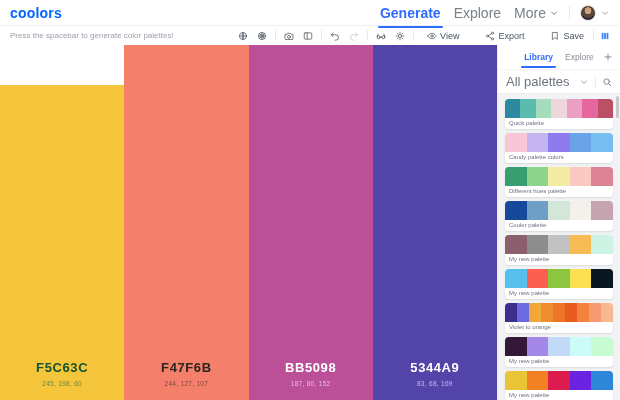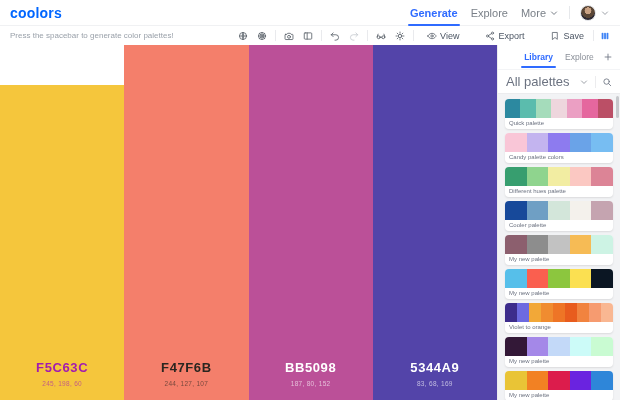--- a/index.html
+++ b/index.html
@@ -6,21 +6,21 @@
   html,body { width:620px; height:400px; overflow:hidden; }
   body { font-family:"Liberation Sans", sans-serif; background:#fff; }
   .app { display:flex; flex-direction:column; width:620px; height:400px; }
 
   
   .topbar { height:26px; display:flex; align-items:center; padding:0 10px;
             background:#fff; border-bottom:1px solid #f0f1f3; position:relative; z-index:5; }
   .logo { font-size:14px; font-weight:800; letter-spacing:.2px; cursor:pointer; }
   .topbar .spacer { flex:1; }
   .nav { display:flex; align-items:center; gap:13px; }
-  .nav-item { font-size:11px; color:#7a8088; cursor:pointer; position:relative;
+  .nav-item { font-size:14px; color:#7a8088; cursor:pointer; position:relative;
               display:flex; align-items:center; gap:3px; }
   .nav-item.active { color:#2f6bff; font-weight:bold; }
   .nav-item.active::after { content:""; position:absolute; left:-2px; right:-2px; bottom:-7px;
               height:2px; background:#2f6bff; border-radius:2px; }
   .hdr-divider { width:1px; height:13px; background:#e6e8eb; margin:0 10px; }
   .avatar { width:16px; height:16px; border-radius:50%; cursor:pointer;
             background: radial-gradient(circle at 50% 35%, #c9a183 0 30%, #5a4636 31% 60%, #2e2a33 61%);
             border:1px solid #e2e4e8; }
   .icon { display:inline-flex; align-items:center; justify-content:center; color:#5f6670; }
   .icon svg { display:block; }
@@ -209,21 +209,21 @@
         <svg width="10" height="10" viewBox="0 0 24 24" fill="currentColor" stroke="none" stroke-width="2" stroke-linecap="round" stroke-linejoin="round">
           <rect x="4" y="4" width="4.3" height="16" rx="2"></rect>
           <rect x="9.9" y="4" width="4.3" height="16" rx="2"></rect>
           <rect x="15.8" y="4" width="4.3" height="16" rx="2"></rect>
         </svg>
       </span>
   </div>
 
   <div class="main">
     <div class="canvas" id="canvas">
-        <div class="color-col" style="background: rgb(245, 198, 60); color: #a21caf; margin-top: 40px;">
+        <div class="color-col" style="background: rgb(245, 198, 60); color: #14532d; margin-top: 40px;">
           <div class="hex">F5C63C</div>
           <div class="rgb">245, 198, 60</div>
         </div>
         <div class="color-col" style="background: rgb(244, 127, 107); color: rgb(42, 38, 32);">
           <div class="hex">F47F6B</div>
           <div class="rgb">244, 127, 107</div>
         </div>
         <div class="color-col" style="background: rgb(187, 80, 152); color: rgb(255, 255, 255);">
           <div class="hex">BB5098</div>
           <div class="rgb">187, 80, 152</div>

